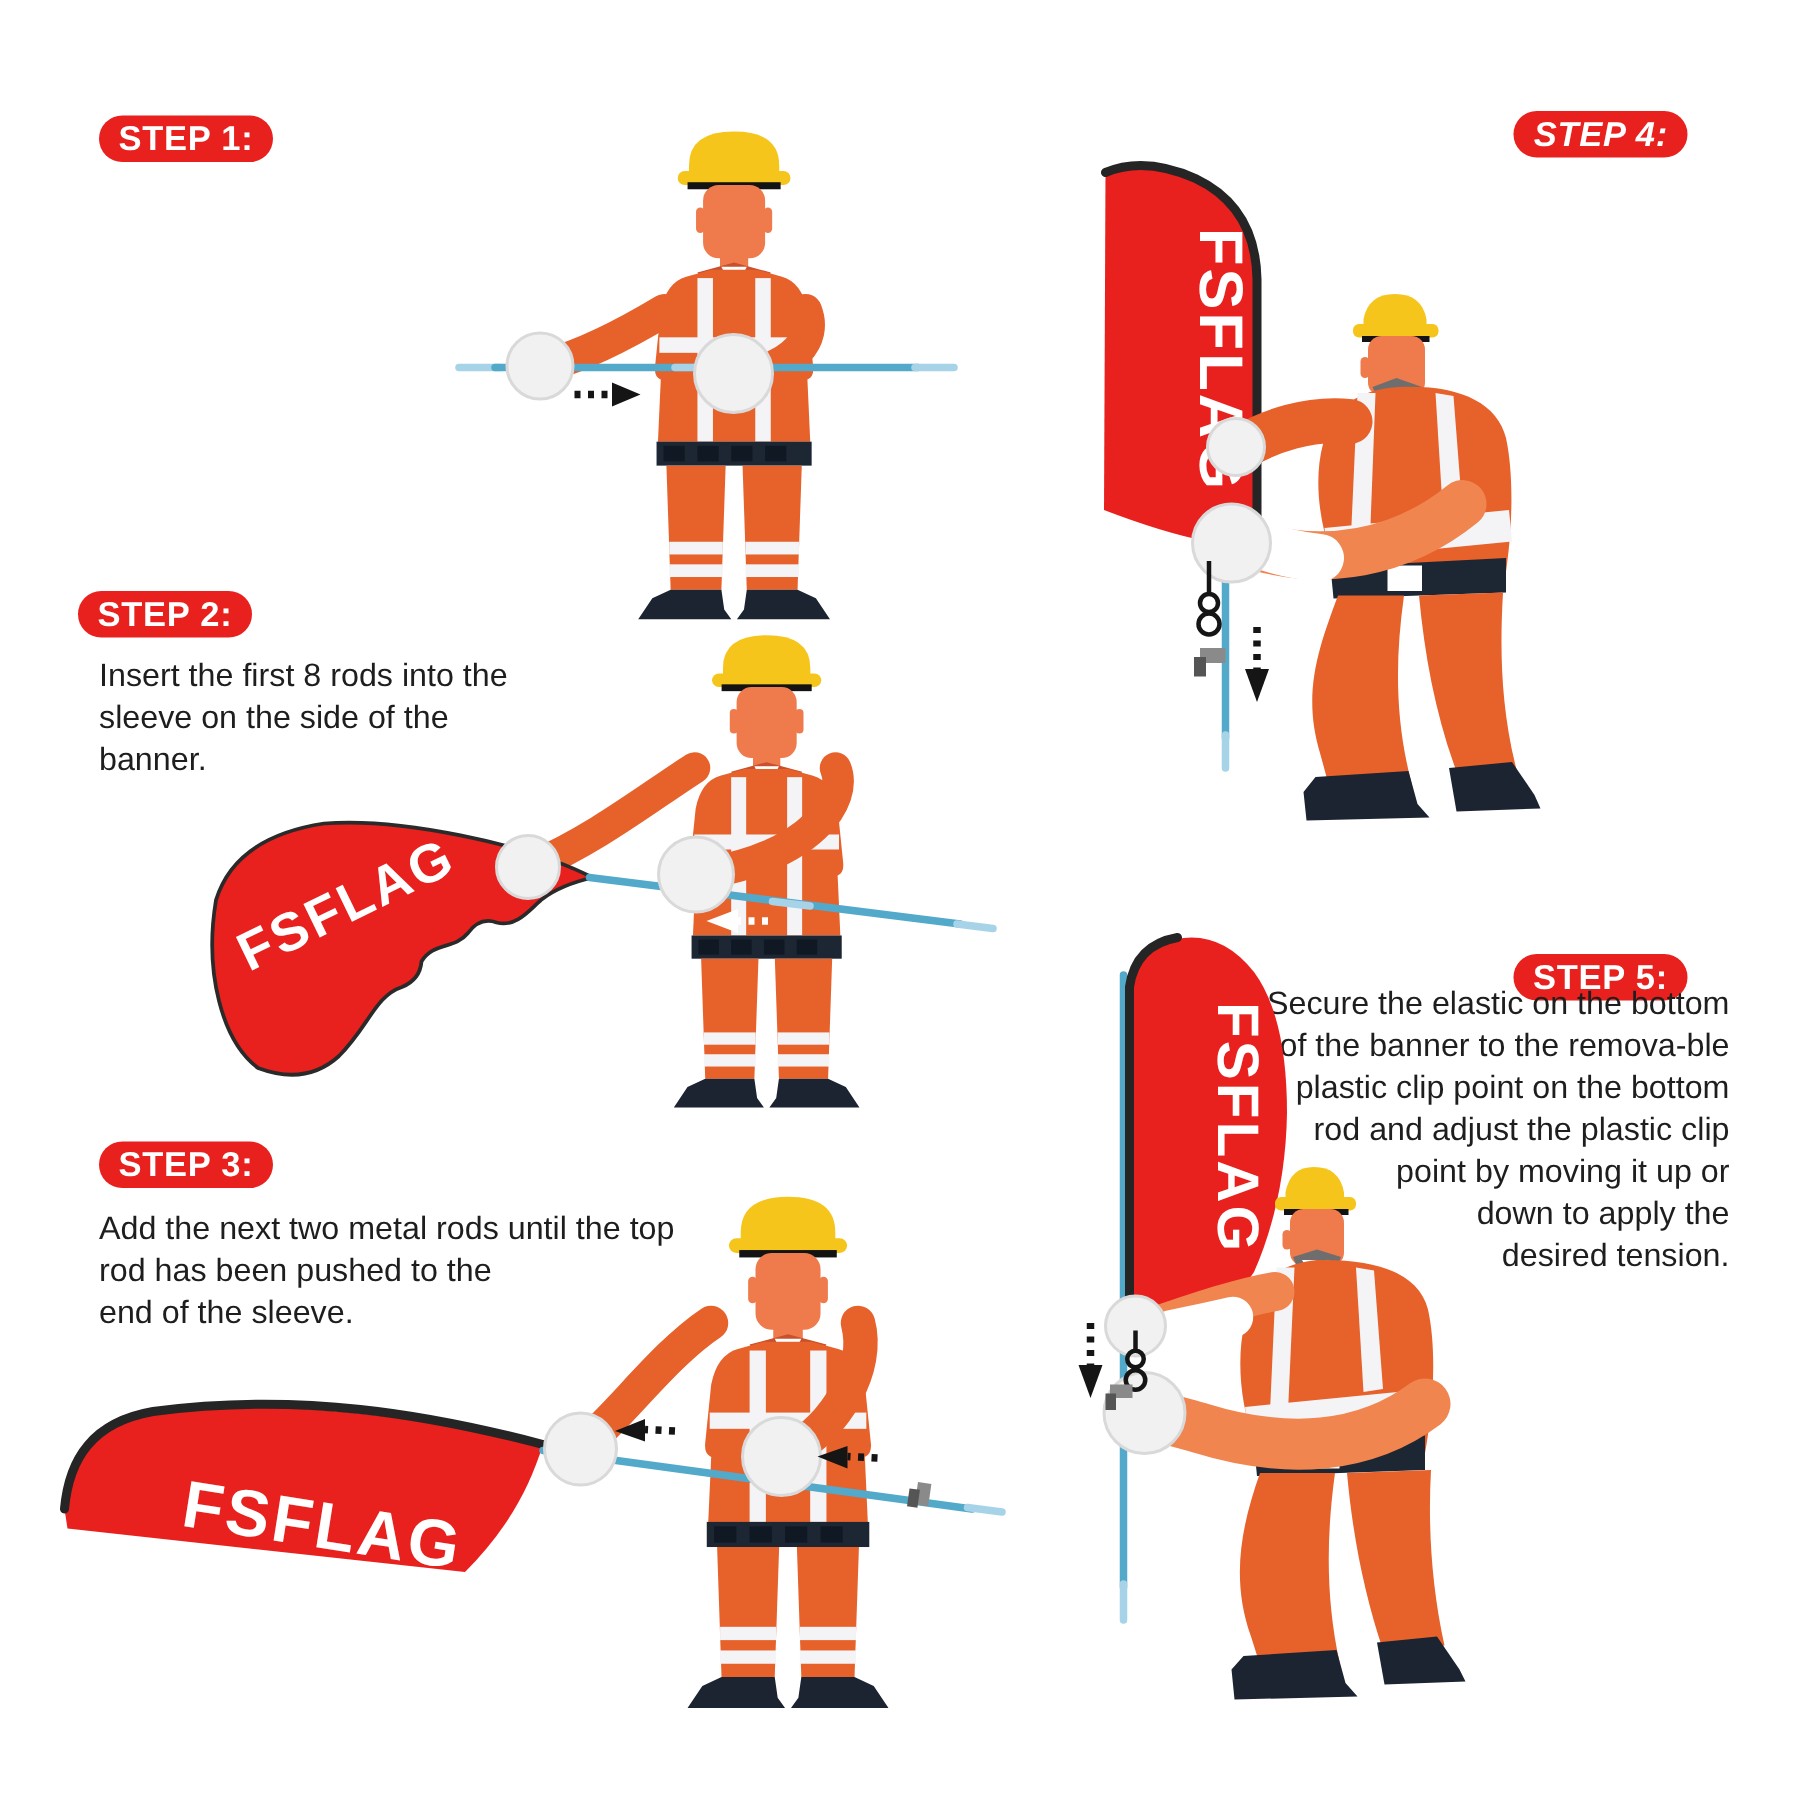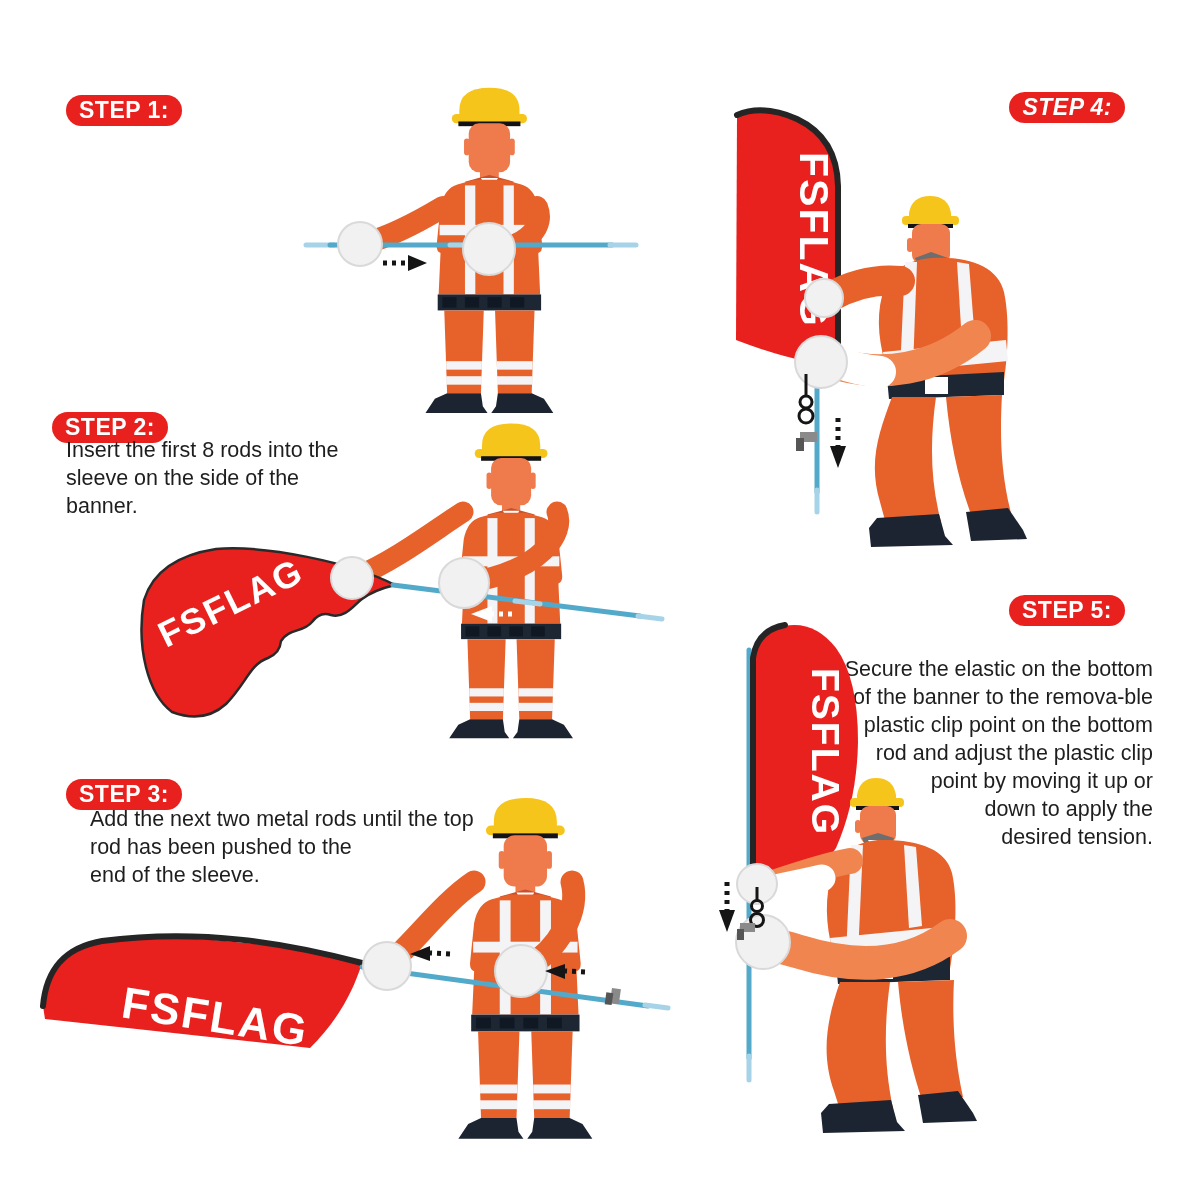--- a/index.html
+++ b/index.html
@@ -1,19 +1,19 @@
 <!DOCTYPE html>
 <html><head>
 <meta charset="utf-8">
 <style>
   html,body{margin:0;padding:0;background:#fff;}
   #canvas{position:relative;width:1200px;height:1200px;background:#ffffff;overflow:hidden;
           font-family:"Liberation Sans", sans-serif;}
   .badge{position:absolute;background:#e8211e;color:#fff;font-weight:bold;font-size:23px;
-         line-height:29px;padding:1px 13px;border-radius:17px;letter-spacing:.5px;margin-top:18px;}
+         line-height:29px;padding:1px 13px;border-radius:17px;letter-spacing:.5px;}
   .step-text{position:absolute;color:#1e1e1e;font-size:21.5px;line-height:28px;white-space:pre-line;}
   .align-right{text-align:right;}
   svg{position:absolute;overflow:visible;}
   .suit{fill:#e7612b;}
   .stripe{fill:#f4f4f6;}
   .navy{fill:#1d2633;}
   .shoe{fill:#1b2430;}
   .skin{fill:#ef7b4c;}
   .hat{fill:#f6c51c;}
   .hand{fill:#f1f1f1;stroke:#d9d9d9;stroke-width:2;}
@@ -107,21 +107,21 @@
     <line class="rod" x1="393" y1="585" x2="640" y2="616"></line>
     <line class="rodlight" x1="515" y1="601" x2="540" y2="604"></line>
     <line class="rodlight" x1="638" y1="616" x2="662" y2="619"></line>
     <circle class="hand" cx="352" cy="578" r="21"></circle>
     <circle class="hand" cx="464" cy="583" r="25"></circle>
     <line class="dotline-w" x1="512" y1="614" x2="492" y2="614"></line>
     <polygon class="head-w" points="492,606 492,622 471,614"></polygon>
   </svg>
 
   <div class="badge" style="left:66px;top:761px;">STEP 3:</div>
-  <div class="step-text" style="left:66px;top:805px;width:430px;margin-left:24px;">Add the next two metal rods until the top
+  <div class="step-text" style="left:66px;top:805px;width:430px;">Add the next two metal rods until the top
 rod has been pushed to the
 end of the sleeve.</div>
 
   <svg width="1200" height="1200" viewBox="0 0 1200 1200" style="left:0;top:0;">
     <use href="#w-front" transform="translate(417,792) scale(0.985)"></use>
     <path class="armdark" stroke-width="23" d="M474 882 C444 902 416 940 392 961"></path>
     <path class="armdark" stroke-width="23" d="M572 882 C580 912 558 950 526 968"></path>
 
     <path class="flagred" d="M362 963 C280 942 160 932 104 941 C66 949 46 975 43 1006 L45 1019 L310 1048 C336 1022 352 995 362 963 Z"></path>
     <path class="sleeve" d="M43 1006 C46 972 62 948 102 941 C200 928 286 943 362 963"></path>
@@ -181,21 +181,21 @@
     <circle class="ringline" cx="806" cy="402" r="6"></circle>
     <circle class="ringline" cx="806" cy="416" r="7"></circle>
     <g>
       <rect x="800" y="432" width="17" height="10" fill="#8a8a8a"></rect>
       <rect x="796" y="438" width="8" height="13" fill="#555555"></rect>
     </g>
     <line class="dotline" x1="838" y1="418" x2="838" y2="446"></line>
     <polygon class="head-b" points="830,446 846,446 838,468"></polygon>
   </svg>
 
-  <div class="badge" style="right:75px;top:577px;">STEP 5:</div>
+  <div class="badge" style="right:75px;top:636px;">STEP 5:</div>
   <div class="step-text align-right" style="left:843px;top:655px;width:310px;">Secure the elastic on the bottom
 of the banner to the remova-ble
 plastic clip point on the bottom
 rod and adjust the plastic clip
 point by moving it up or
 down to apply the
 desired tension.</div>
 
   <svg width="1200" height="1200" viewBox="0 0 1200 1200">
 

